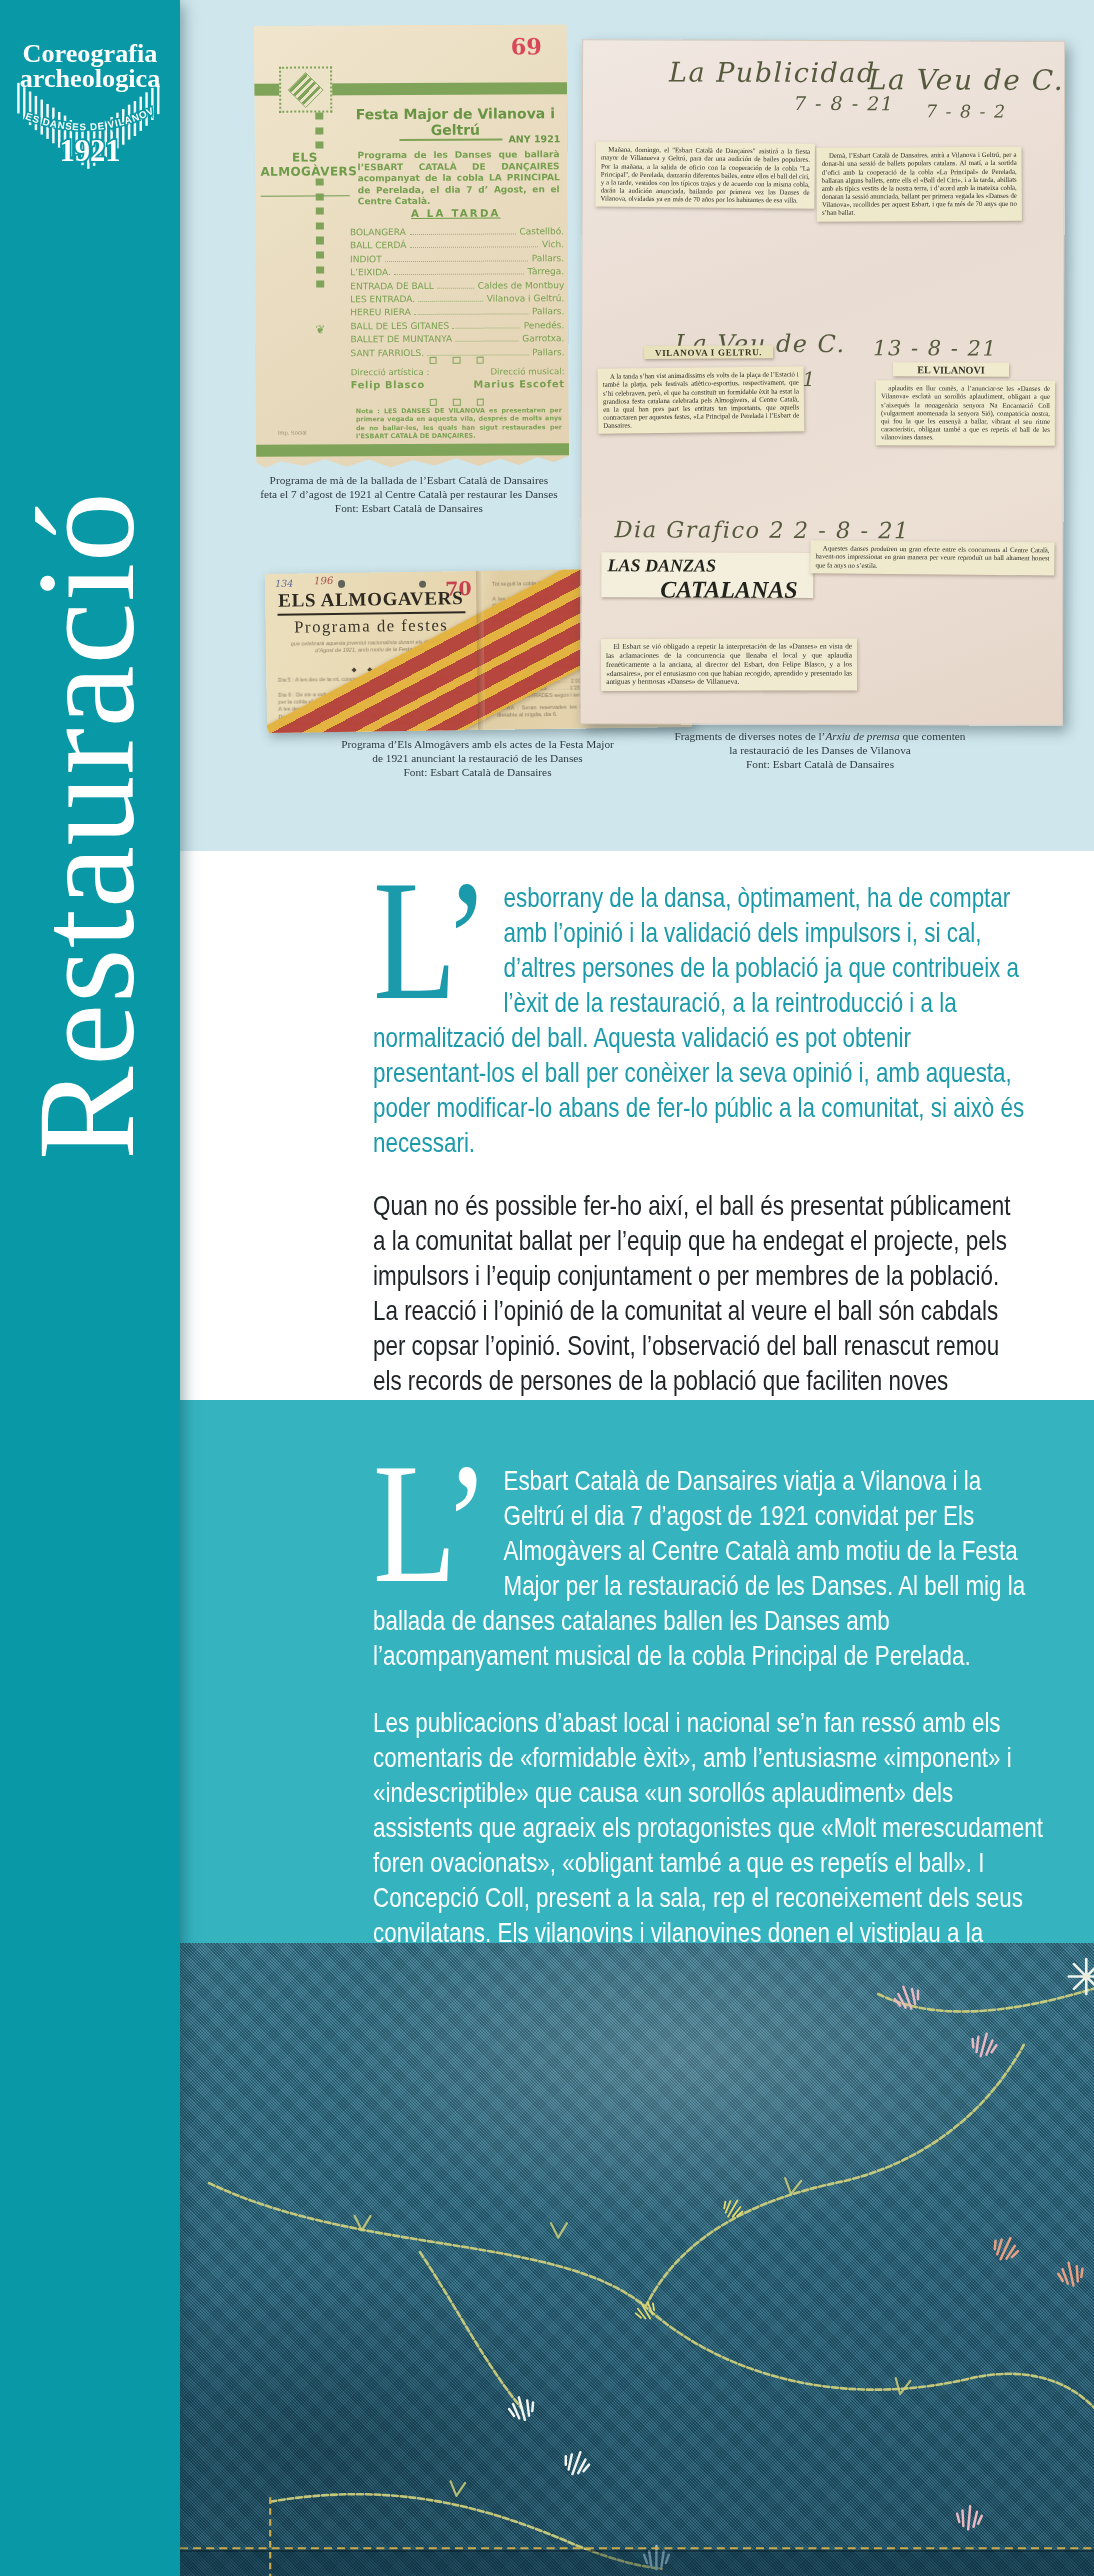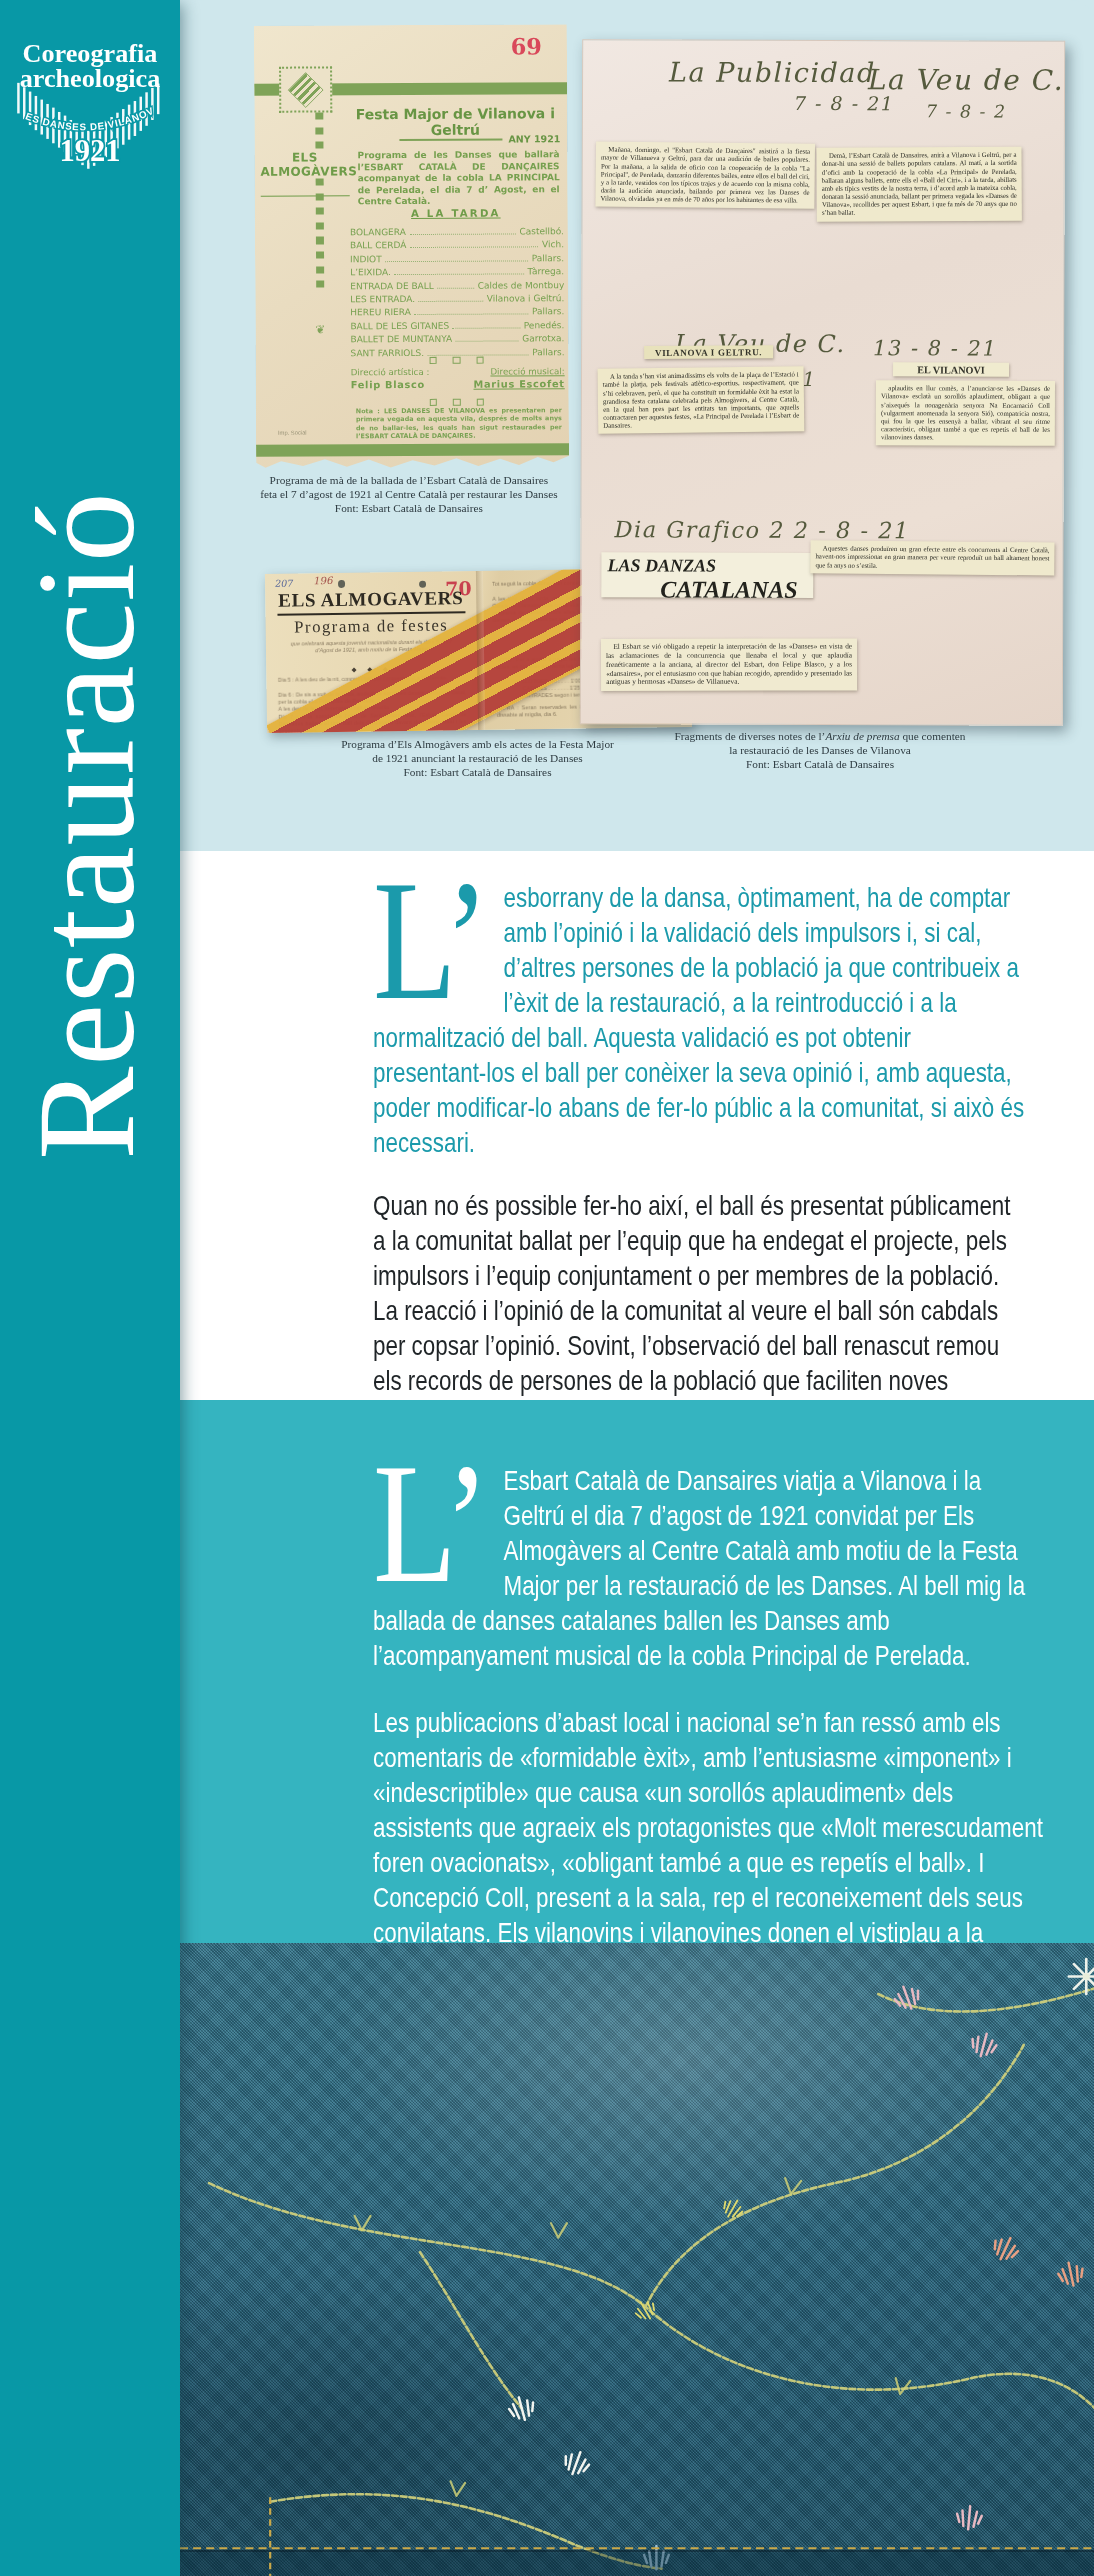--- a/index.html
+++ b/index.html
@@ -254,39 +254,39 @@
               <span>Pallars.</span>
             </div>
         </div>
         <div class="sq3" style="top:332px;">
             <i></i>
             <i></i>
             <i></i>
           </div>
         <div class="dir">
           <span><span>Direcció artística :</span><b>Felip Blasco</b></span>
-          <span style="text-align:right;text-decoration:underline;"><span>Direcció musical:</span><b>Marius Escofet</b></span>
+          <span style="text-align:right;"><span>Direcció musical:</span><b>Marius Escofet</b></span>
         </div>
         <div class="sq3" style="top:374px;">
             <i></i>
             <i></i>
             <i></i>
           </div>
         <div class="nota">Nota : LES DANSES DE VILANOVA es presentaren per primera vegada en aquesta vila, després de molts anys de no ballar-les, les quals han sigut restaurades per l’ESBART CATALÀ DE DANÇAIRES.</div>
         <div class="imp">Imp. Social</div>
       </article>
 
       <figcaption class="cap" style="left:25.4px;top:473px;width:407px;">
         <span>Programa de mà de la ballada de l’Esbart Català de Dansaires</span><br>
         <span>feta el 7 d’agost de 1921 al Centre Català per restaurar les Danses</span><br>
         <span>Font: Esbart Català de Dansaires</span>
       </figcaption>
 
       <article class="doc2">
-        <div class="stampb">207</div>
+        <div class="stampb">134</div>
         <div class="stampr">196</div>
         <div class="num70">70</div>
         <div class="t1">ELS ALMOGAVERS</div>
         <div class="t2">Programa de festes</div>
         <div class="small" style="left:22px;top:67px;width:167px;text-align:center;font-style:italic;">que celebrarà aquesta joventut nacionalista durant els dies 5, 6 i 7 d’Agost de 1921, amb motiu de la Festa Major</div>
         <div class="dots3">◆ ◆ ◆</div>
         <div class="small" style="left:11.6px;top:103px;width:188px;">Dia 5 : A les deu de la nit, concert i ball per l’orquestra «La Moderna».</div>
         <div class="small" style="left:11.6px;top:118px;width:188px;">Dia 6 : De sis a vuit de la tarda, audició de sardanes davant del nostre casal, per la cobla «La Principal» de Perelada.</div>
         <div class="small" style="left:11.6px;top:132px;width:188px;">A les deu de la nit, serenates i ball de revetlla.</div>
         <div class="small" style="left:11.6px;top:140px;width:188px;">Dia 7 : A la sortida de l’ofici de Sant Antoni Abat, l’Esbart Català de Dansaires ballarà el típic ball dels Cascavells davant del nostre casal i les següents balles.</div>

